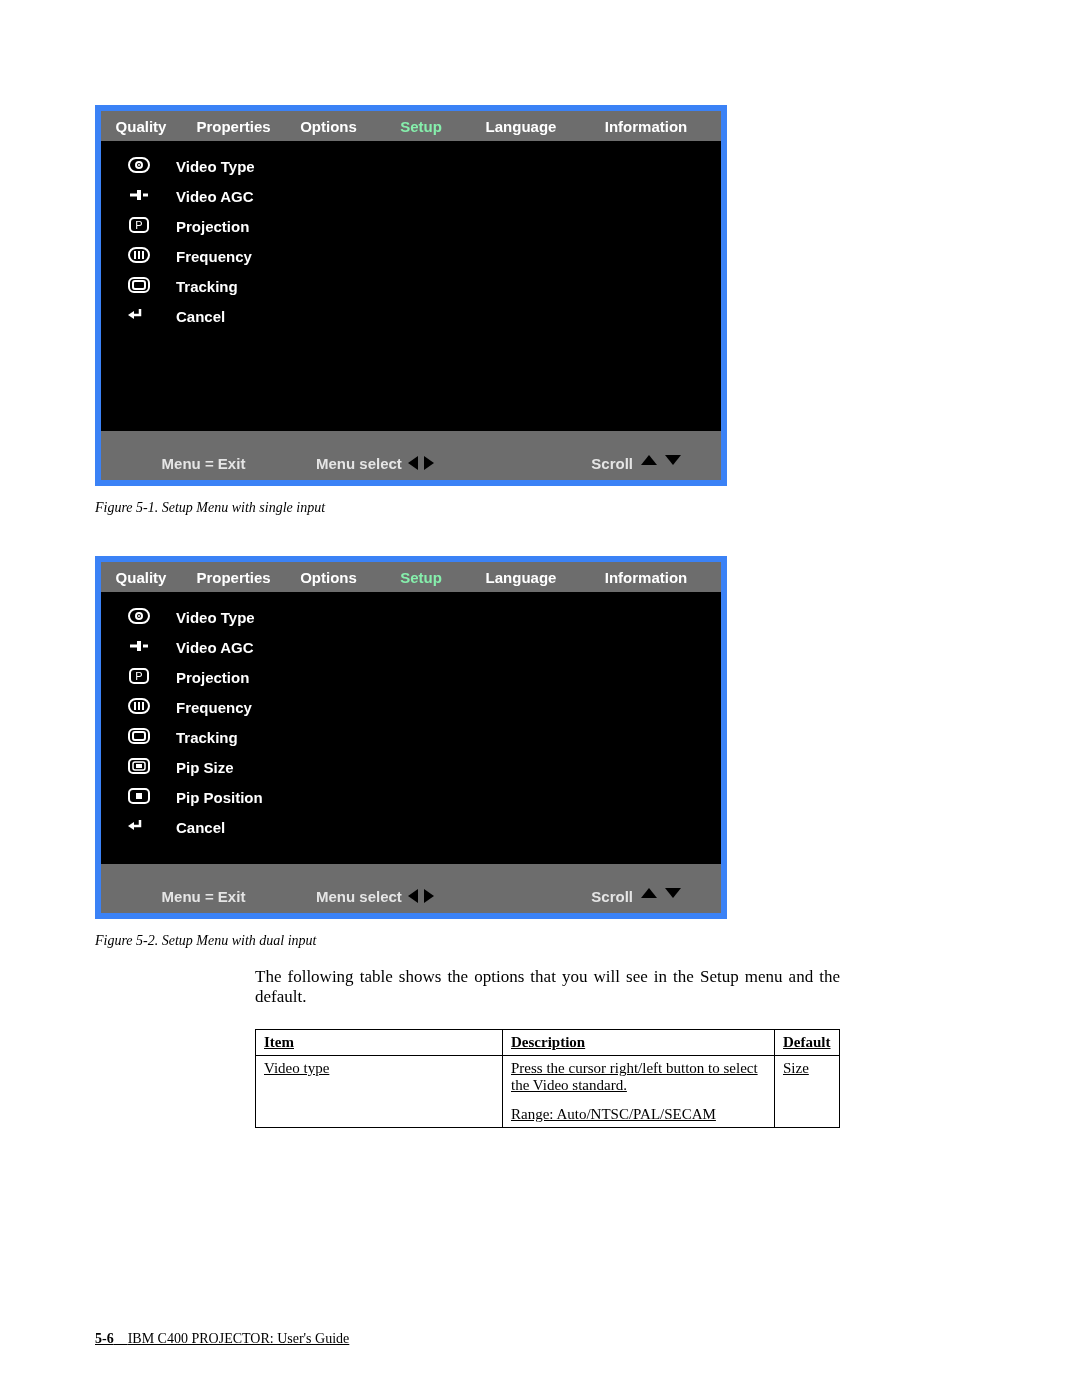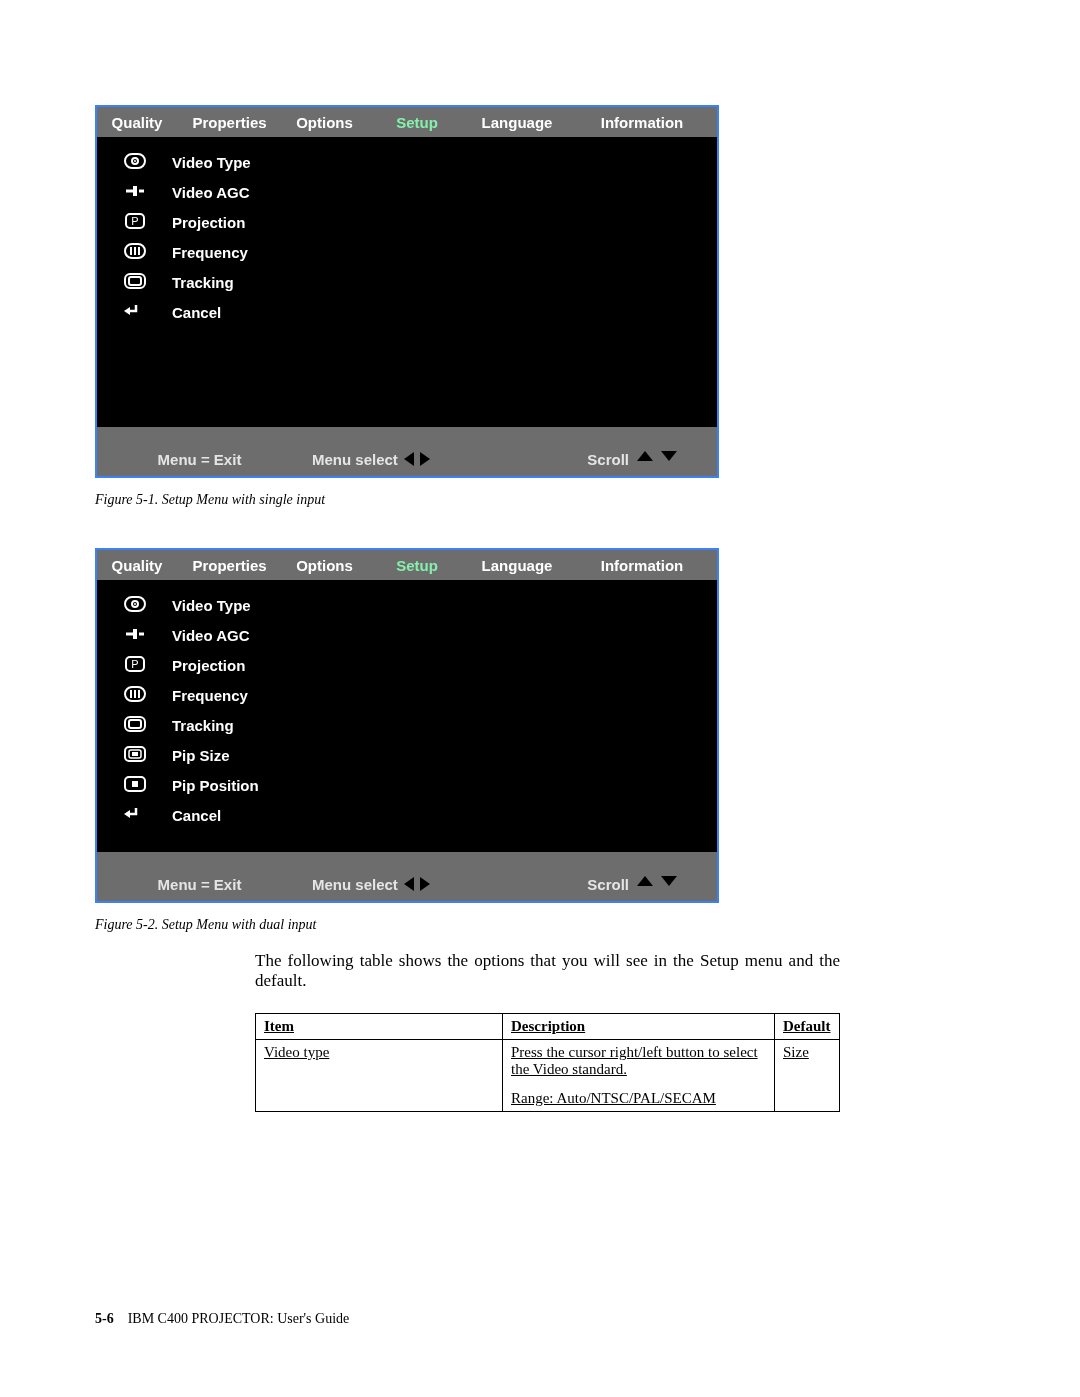--- a/index.html
+++ b/index.html
@@ -10,21 +10,21 @@
     width: 1080px;
     height: 1397px;
     position: relative;
   }
   .page {
     padding: 105px 95px 60px 95px;
   }
   .osd {
     width: 620px;
     margin-bottom: 14px;
-    border: 2px solid #3b82f6;
+    border: 6px solid #3b82f6;
   }
   .osd-tabs {
     display: flex;
     background: #6d6d6d;
     height: 30px;
   }
   .osd-tab {
     font-family: Arial, Helvetica, sans-serif;
     font-weight: bold;
     font-size: 15px;
@@ -122,23 +122,24 @@
   table.opts th, table.opts td {
     border: 1px solid #000;
     padding: 4px 8px;
     text-align: left;
     vertical-align: top;
     text-decoration: underline;
   }
   table.opts th { font-weight: bold; }
   .footer-line {
     position: absolute;
-    bottom: 70px;
+    bottom: 50px;
     left: 95px;
     font-size: 14px;
+    text-decoration: underline;
   }
   .footer-pn { font-weight: bold; }
 </style>
 </head>
 <body>
 
 <svg width="0" height="0" style="position:absolute">
   <defs>
     <g id="ic-target">
         <rect x="1" y="1" width="20" height="14" rx="7" fill="none" stroke="#fff" stroke-width="2"></rect>

